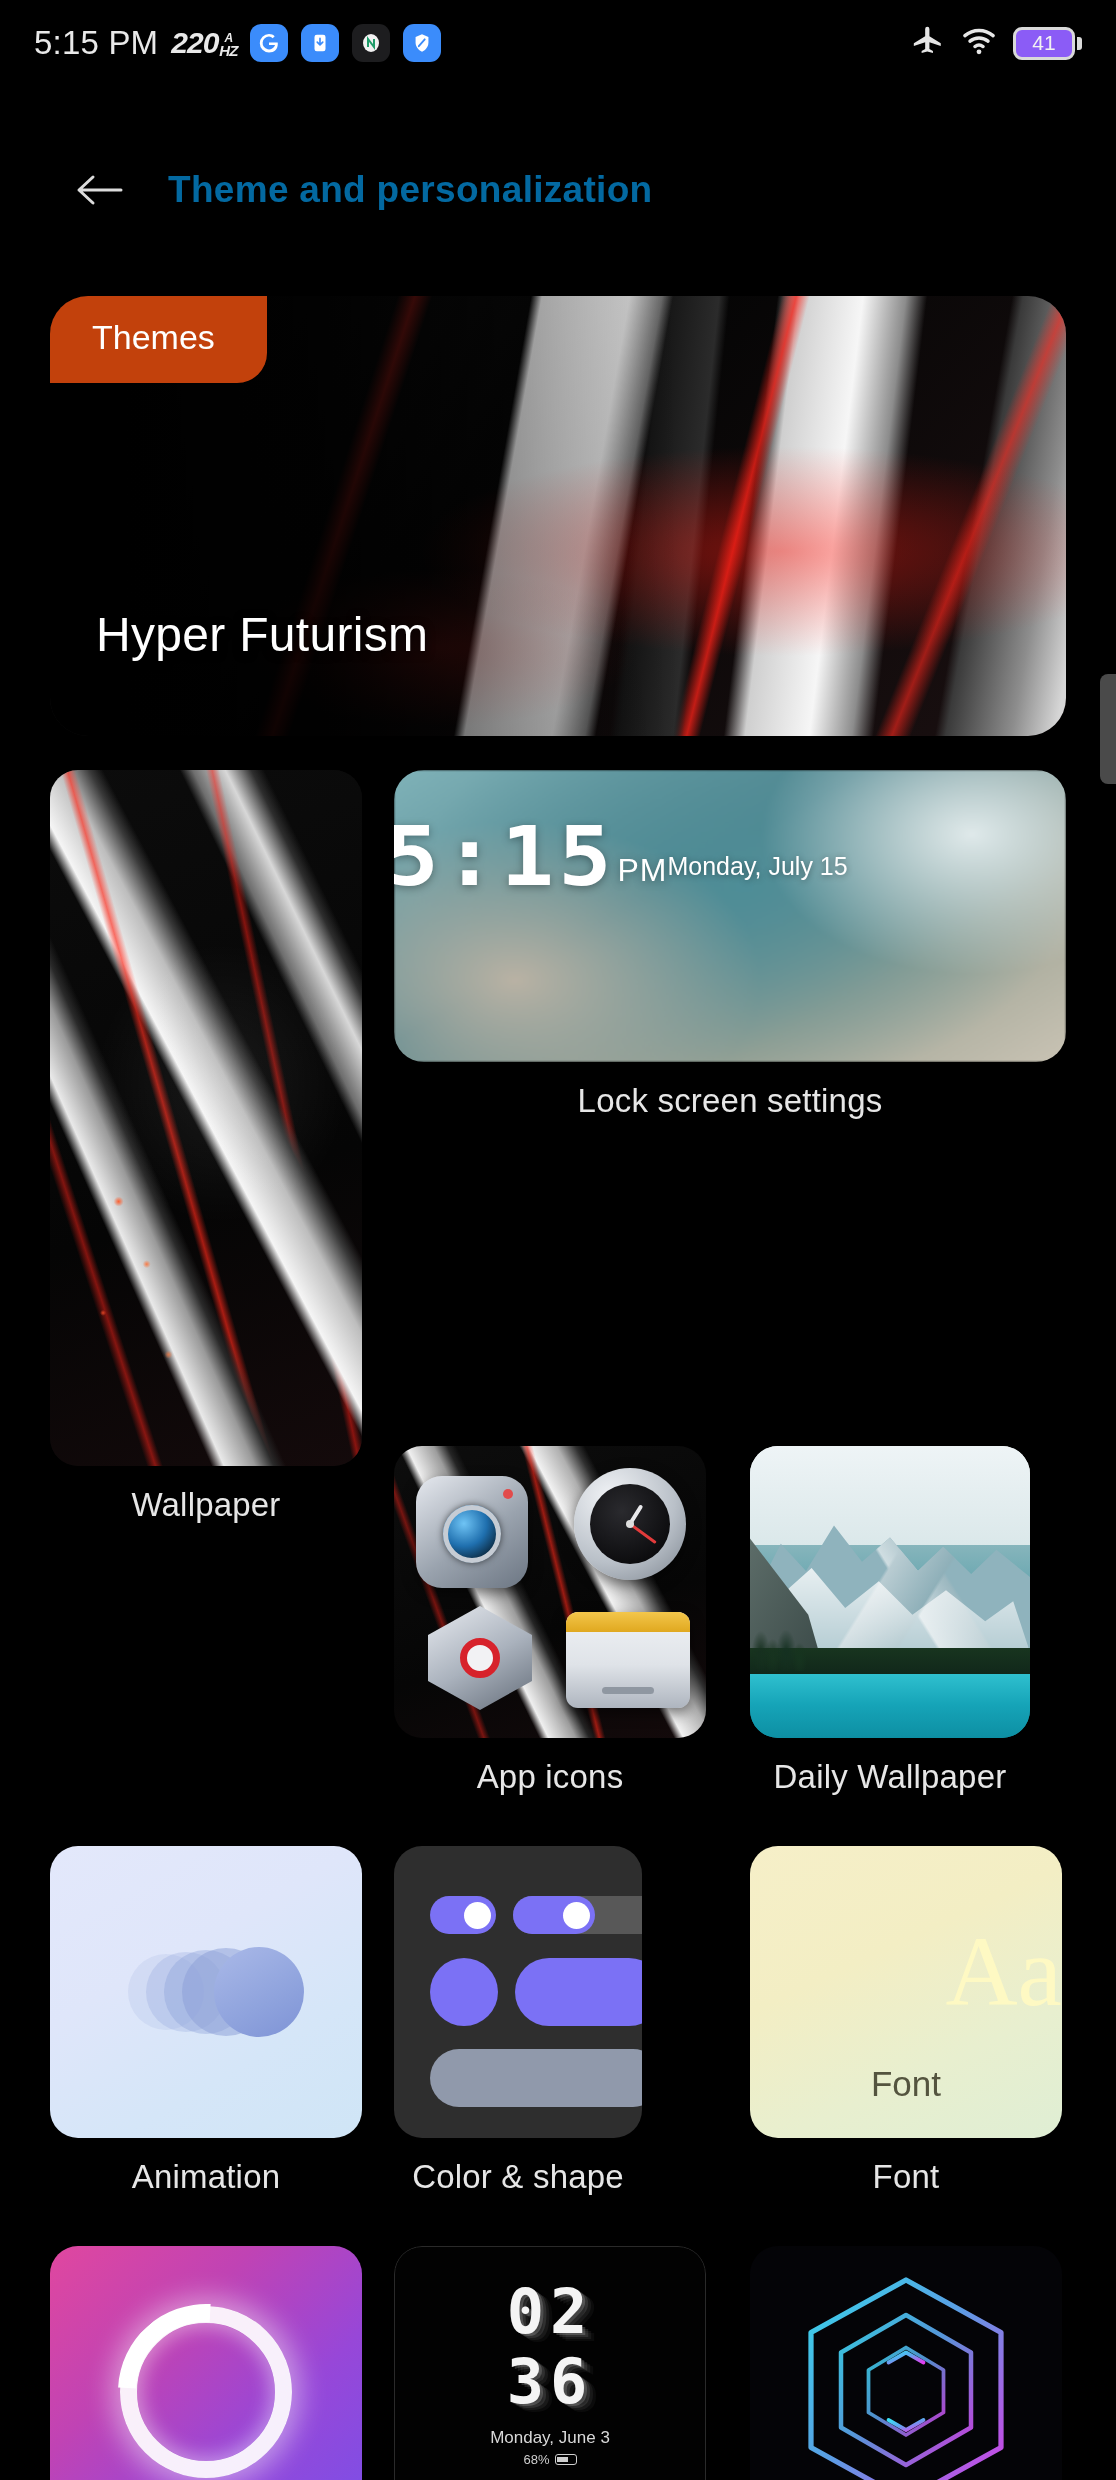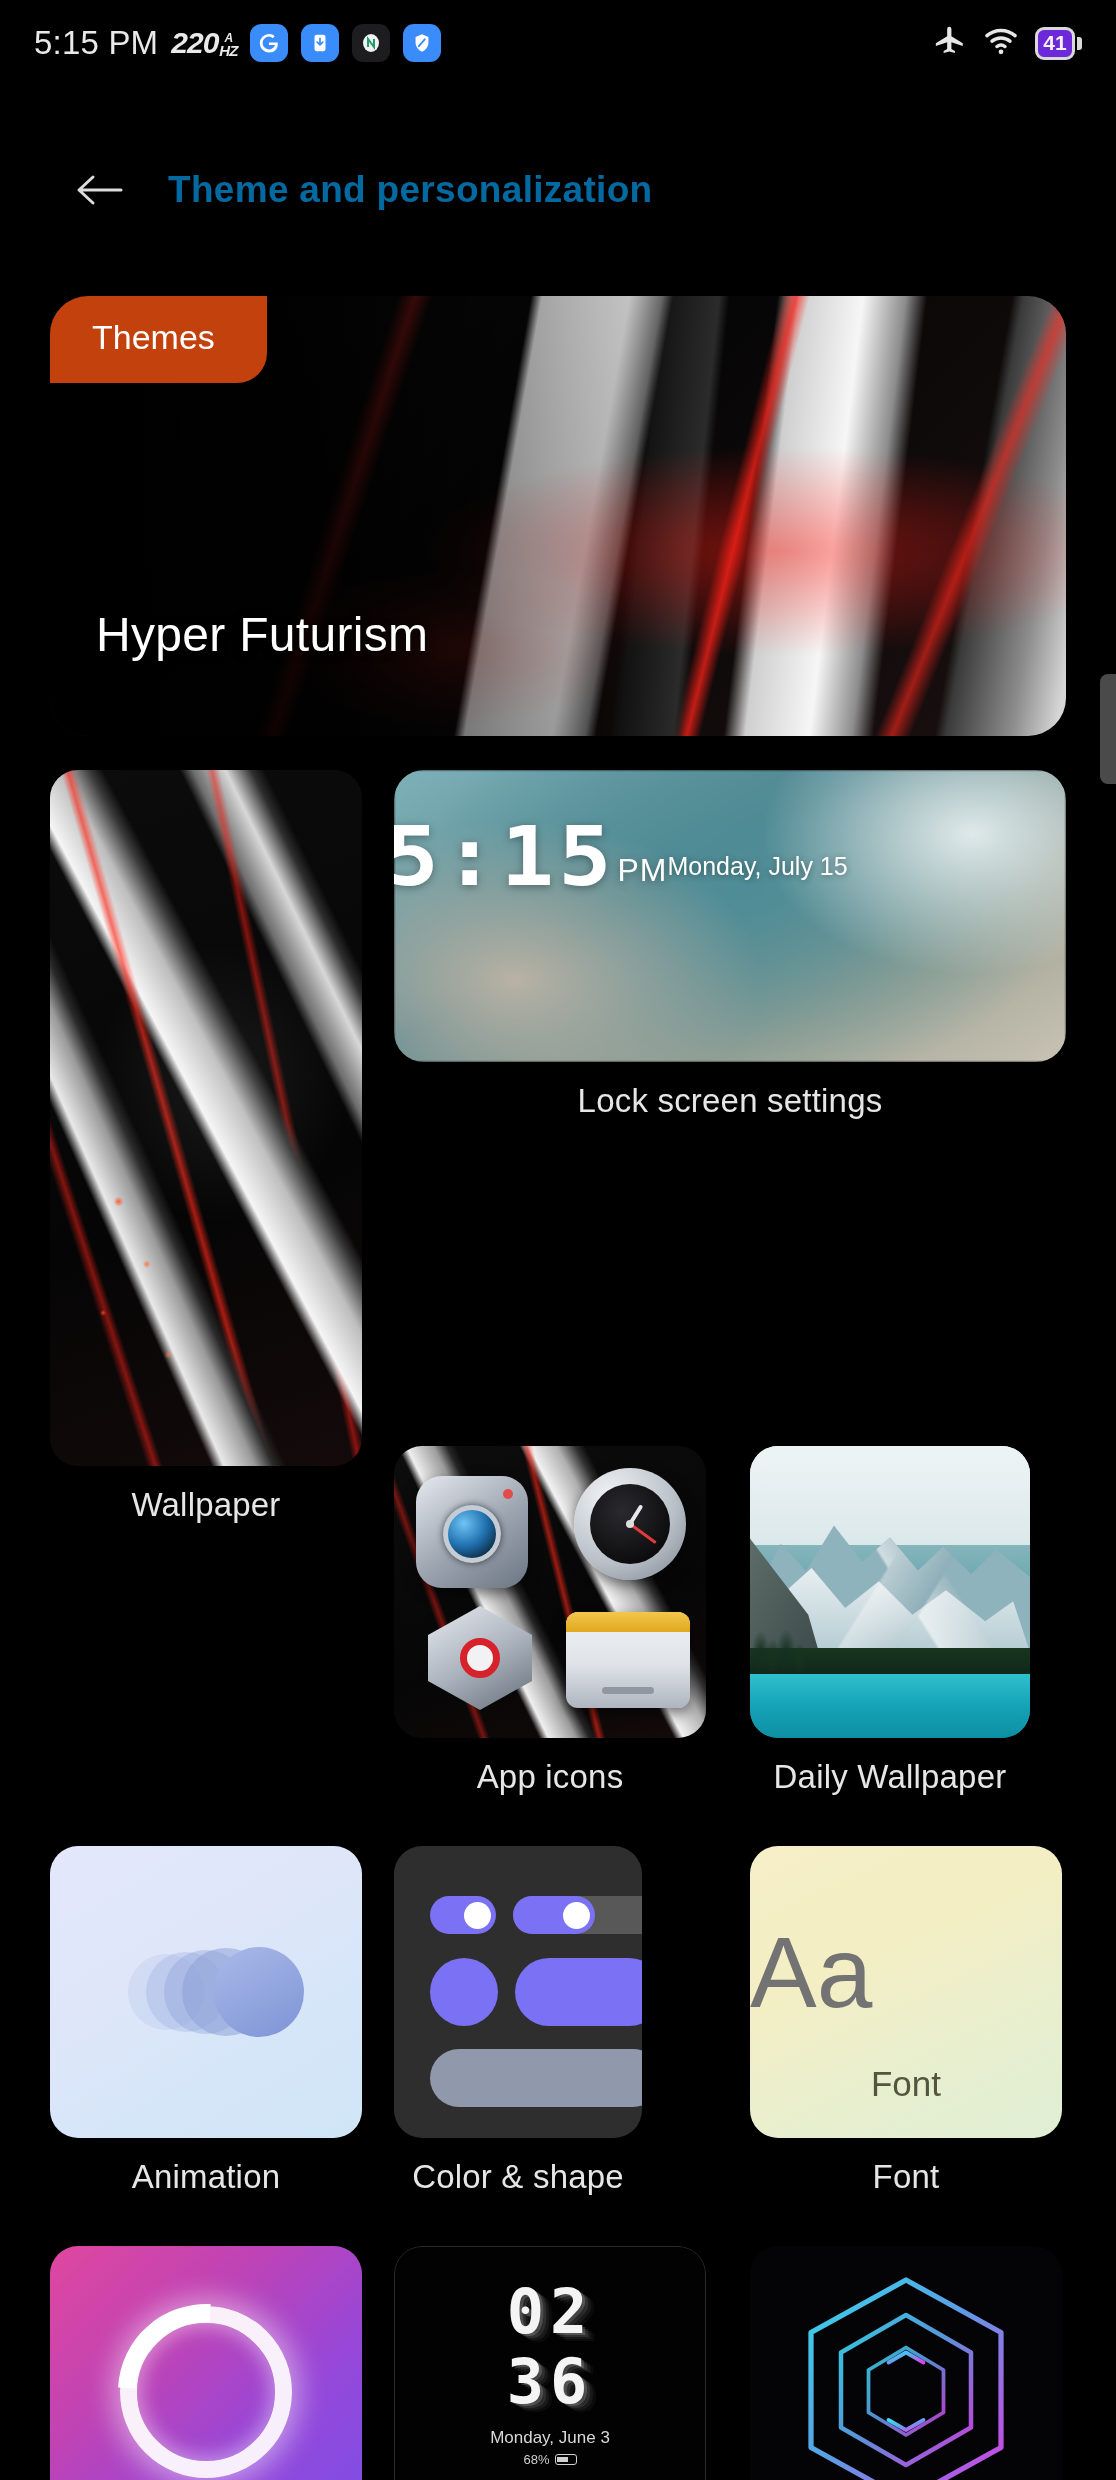--- a/index.html
+++ b/index.html
@@ -42,24 +42,24 @@
   .ic-dark { background: #1d1d1f; }
   .ic-shield { background: #3b8cfb; color: #fff; }
 
   .sb-right {
     margin-left: auto; display: flex; align-items: center; gap: 16px;
   }
   .battpill {
     display: flex; align-items: center;
   }
   .battbody {
-    width: 40px; height: 33px; border: 3px solid #d9d9d9;
+    width: 62px; height: 33px; border: 3px solid #d9d9d9;
     border-radius: 9px; display: flex; align-items: center;
-    justify-content: center; font-size: 21px; font-weight: bold;
-    color: #f2f2f2; background: #6d28d9;
+    justify-content: center; font-size: 21px; font-weight: normal;
+    color: #f2f2f2; background: #8b5cf6;
   }
   .battcap {
     width: 5px; height: 13px; background: #d9d9d9;
     border-radius: 0 3px 3px 0; margin-left: 2px;
   }
 
   
   .header {
     position: absolute; top: 140px; left: 0;
     width: 1116px; height: 100px;
@@ -341,22 +341,23 @@
   .cs-pill { border-radius: 999px; }
   .cs-circle { border-radius: 50%; }
 
   
   .fn-bg {
     position: absolute; inset: 0;
     background: linear-gradient(155deg,#f6efc8 0%, #f3eec4 38%, #e8efcf 70%, #dfeed4 100%);
   }
   .fn-aa {
     position: absolute; left: 0; right: 0; top: 76px;
-    text-align: left; font-size: 100px; color: #737373;
+    text-align: right; font-size: 100px; color: #fef9c3;
     line-height: 1;
+    font-family: Liberation Serif, serif;
   }
   .fn-label {
     position: absolute; left: 0; right: 0; top: 218px;
     text-align: center; font-size: 35px; color: #54543f;
   }
 
   
   .lt-bg {
     position: absolute; inset: 0;
     background: linear-gradient(135deg,#e0479f 0%, #c043b4 34%, #9747d8 66%, #7950e8 100%);

